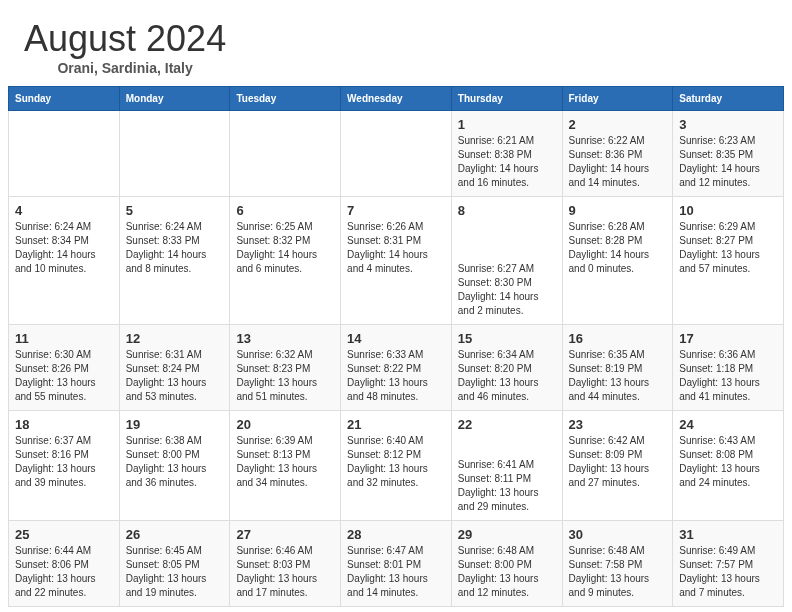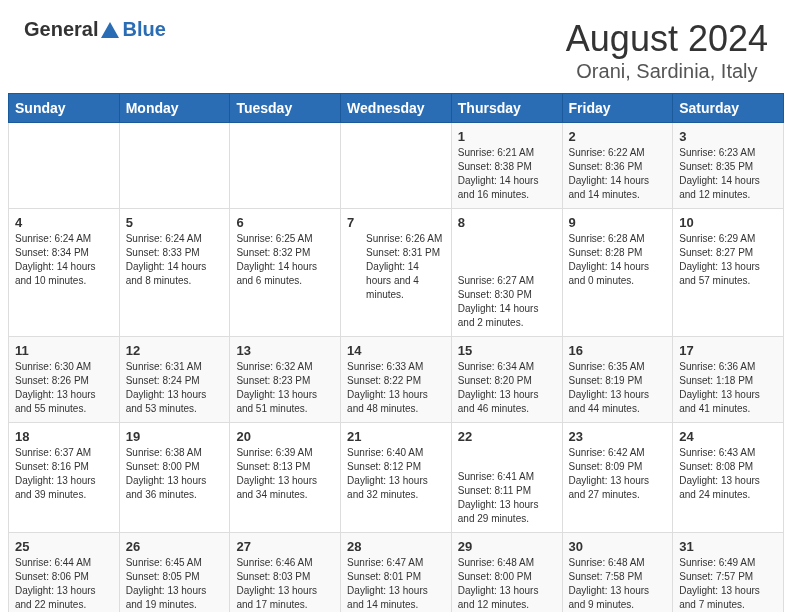--- a/index.html
+++ b/index.html
@@ -21,34 +21,35 @@
     }
     .title-block {
       text-align: center;
     }
     .month-year {
       font-size: 36px;
       color: #333;
       font-weight: normal;
     }
     .location {
-      font-size: 20px;
+      font-size: 14px;
       color: #555;
+      font-weight: bold;
     }
     table {
       width: calc(100% - 16px);
       margin: 0 8px 8px 8px;
       border-collapse: collapse;
     }
     thead tr {
       background-color: #2a6db5;
     }
     thead th {
       color: #fff;
-      font-size: 14px;
+      font-size: 10px;
       font-weight: bold;
       padding: 6px 6px;
       text-align: left;
       border: 1px solid #1a5a9a;
     }
     tbody tr {
       border-bottom: 1px solid #ddd;
     }
     tbody td {
       vertical-align: top;
@@ -82,27 +83,20 @@
       font-size: 10px;
       color: #555;
       padding: 4px 8px 4px 8px;
       margin-left: 8px;
     }
   </style>
 </head>
 <body>
 
 <div class="header">
-  <div class="logo">
-    <span style="font-size:20px;font-weight:bold;color:#333;">General</span>
-    <svg width="22" height="22" viewBox="0 0 22 22" style="margin:0 1px -2px 1px;">
-      <polygon points="11,2 20,18 2,18" fill="#2a6db5"></polygon>
-    </svg>
-    <span style="font-size:20px;font-weight:bold;color:#2a6db5;">Blue</span>
-  </div>
   <div class="title-block">
     <div class="month-year">August 2024</div>
     <div class="location">Orani, Sardinia, Italy</div>
   </div>
 </div>
 
 <table id="calendar-table">
   <thead>
     <tr id="header-row">
         <th>Sunday</th>
@@ -153,21 +147,21 @@
 Daylight: 14 hours and 8 minutes.</div>
         </td>
         <td>
           <div class="day-num">6</div>
           <div class="day-info" style="white-space: pre-line;">Sunrise: 6:25 AM
 Sunset: 8:32 PM
 Daylight: 14 hours and 6 minutes.</div>
         </td>
         <td>
           <div class="day-num">7</div>
-          <div class="day-info" style="white-space: pre-line; margin-left: 19px;">Sunrise: 6:26 AM
+          <div class="day-info" style="white-space: pre-line;">Sunrise: 6:26 AM
 Sunset: 8:31 PM
 Daylight: 14 hours and 4 minutes.</div>
         </td>
         <td>
           <div class="day-num">8</div>
           <div class="day-info" style="white-space: pre-line; margin-top: 44px;">Sunrise: 6:27 AM
 Sunset: 8:30 PM
 Daylight: 14 hours and 2 minutes.</div>
         </td>
         <td>

